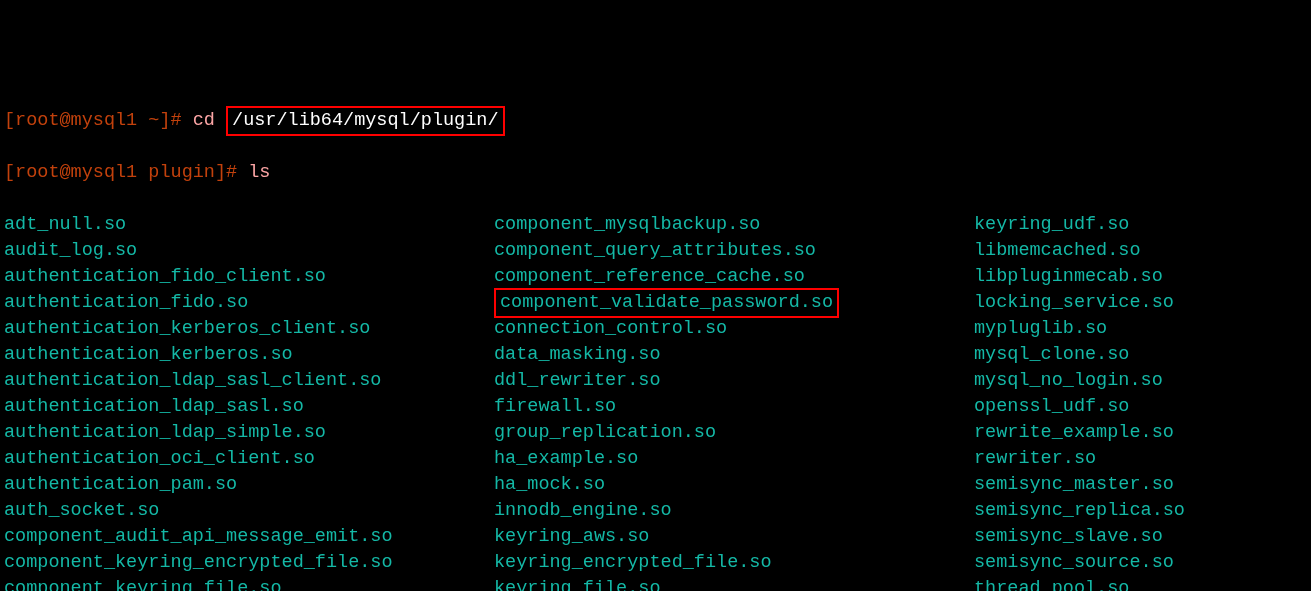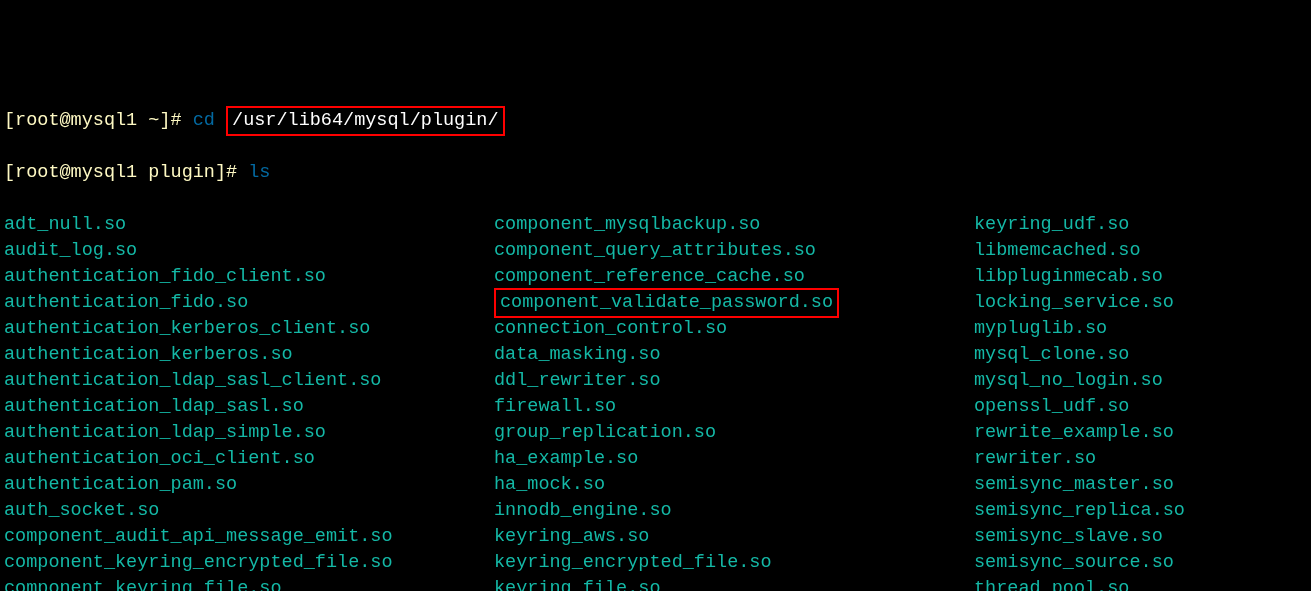--- a/index.html
+++ b/index.html
@@ -7,24 +7,24 @@
       padding: 4px;
       background-color: #000000;
       font-family: 'Courier New', monospace;
       font-size: 18.5px;
       line-height: 26px;
       color: #ffffff;
       white-space: pre;
       overflow: hidden;
     }
     .prompt {
-      color: #fef9c3;
+      color: #c2410c;
     }
     .command {
-      color: #0369a1;
+      color: #fca5a5;
     }
     .file {
       color: #14b8a6;
     }
     .highlight-box {
       display: inline-block;
       border: 2px solid #ff0000;
       box-sizing: border-box;
       padding: 0 4px;
       margin: -2px 0;

